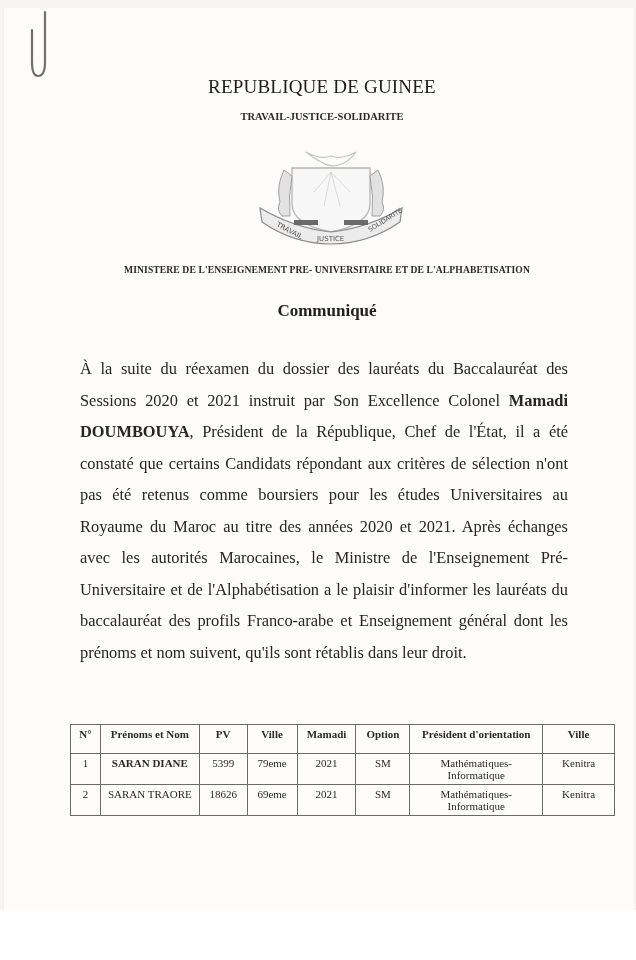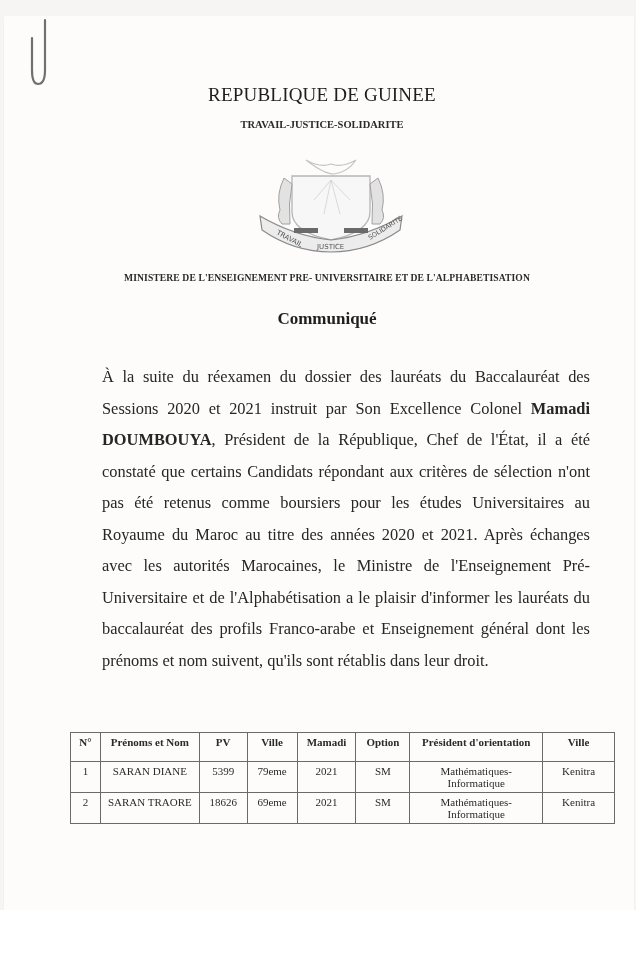--- a/index.html
+++ b/index.html
@@ -3,21 +3,21 @@
   <meta charset="utf-8">
   <style>
     html, body { margin: 0; padding: 0; }
     body {
       width: 636px; height: 960px; position: relative; overflow: hidden;
       background: #f6f5f3;
       font-family: "Liberation Serif", "DejaVu Serif", serif;
       color: #222;
     }
     .page {
-      position: absolute; left: 4px; top: 16px; width: 630px; height: 908px;
+      position: absolute; left: 4px; top: 8px; width: 630px; height: 908px;
       background: #fdfcfb;
       border-bottom: 1px solid #0f766e;
       box-shadow: 0 1px 2px rgba(0,0,0,0.05);
     }
     .footer-strip {
       position: absolute; left: 0; top: 910px; width: 636px; height: 50px;
       background: #ffffff;
     }
     .paperclip { position: absolute; left: 22px; top: 2px; width: 30px; height: 70px; }
     .republic {
@@ -34,35 +34,34 @@
       font-size: 9.6px; font-weight: bold; color: #2a2a2a; letter-spacing: 0.1px;
     }
     .title {
       position: absolute; top: 293px; left: 0; width: 646px; text-align: center;
       font-size: 17px; font-weight: bold; color: #1e1e1e;
     }
     .body-text {
       position: absolute; top: 345px; left: 76px; width: 488px;
       font-size: 16.4px; line-height: 31.5px; text-align: justify;
       color: #262626;
-      margin-left: 22px;
     }
     .body-text b { font-weight: bold; }
     table.results {
       position: absolute; top: 716px; left: 66px; width: 545px;
       border-collapse: collapse; font-size: 11px; color: #2a2a2a;
     }
     table.results th, table.results td {
       border: 1px solid #6a6a6a; text-align: center; vertical-align: top;
       padding: 3px 3px 0 3px;
     }
     table.results th { font-weight: bold; height: 25px; }
     table.results td { height: 27px; line-height: 12px; }
     td.name { text-align: left; padding-left: 6px; }
-    td.name.bold { font-weight: normal; }
+    td.name.bold { font-weight: bold; }
   </style>
 </head>
 <body>
 
 <div class="page">
 
   <svg class="paperclip" viewBox="0 0 30 70">
     <path d="M19 2 L19 52 Q19 66 12 66 Q6 66 6 52 L6 20" fill="none" stroke="#707070" stroke-width="2.2" stroke-linecap="round"></path>
   </svg>
 

